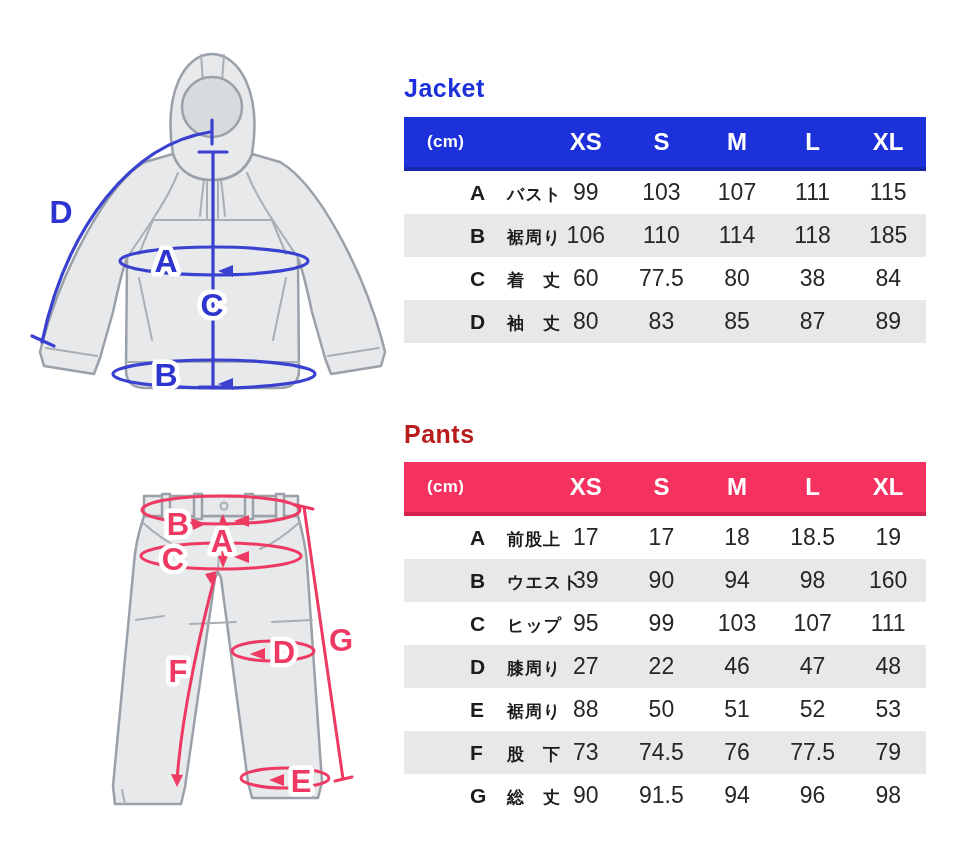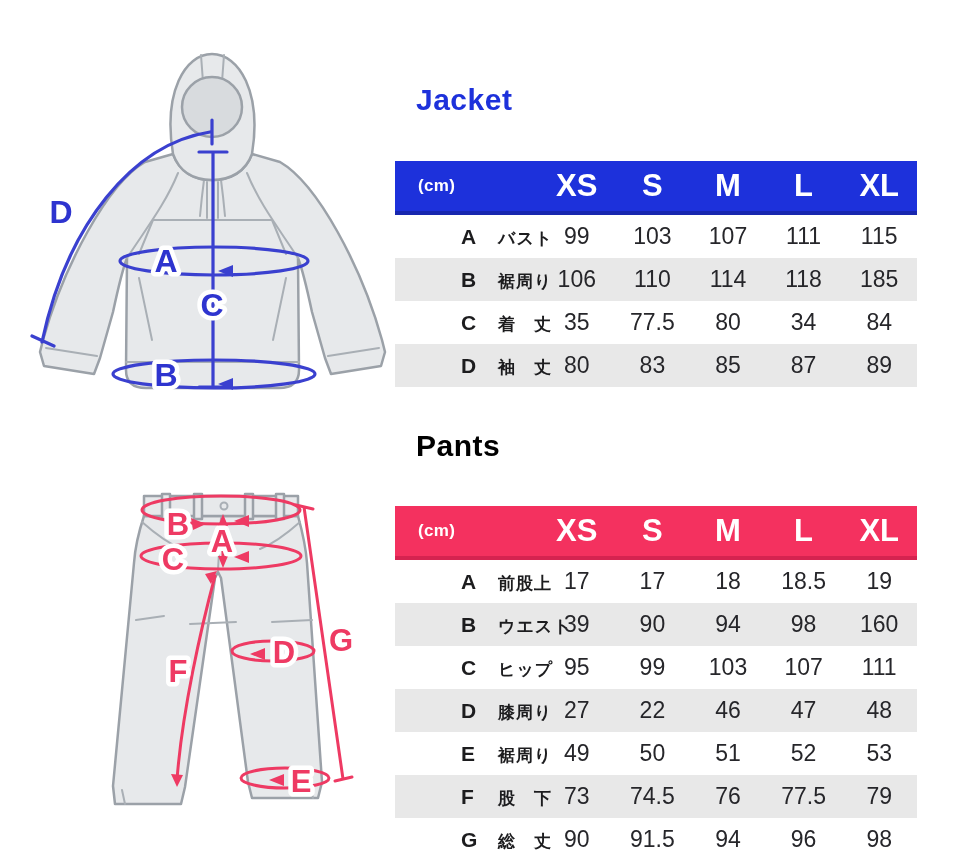--- a/index.html
+++ b/index.html
@@ -5,35 +5,35 @@
   html,body{margin:0;padding:0;background:#fff;}
   .canvas{
     position:relative;width:954px;height:856px;background:#ffffff;
     font-family:"Liberation Sans","DejaVu Sans",sans-serif;overflow:hidden;
   }
   .diagram{position:absolute;}
   #jacket-svg{left:15px;top:40px;}
   #pants-svg{left:78px;top:450px;}
 
   .section-title{
-    position:absolute;left:404px;margin:12px;
-    font-size:30px;font-weight:700;letter-spacing:.5px;line-height:40px;text-align:right;
+    position:absolute;left:404px;margin:0;
+    font-size:25px;font-weight:700;letter-spacing:.5px;line-height:40px;text-align:right;
   }
   #jacket-title{top:68px;}
   #pants-title{top:414px;}
 
   table.size-table{
-    position:absolute;left:395px;width:522px;
-    border-collapse:collapse;table-layout:fixed;margin-top:44px;
+    position:absolute;left:404px;width:522px;
+    border-collapse:collapse;table-layout:fixed;
   }
   #jacket-table{top:117px;}
   #pants-table{top:462px;}
   .size-table col.c-label{width:144px;}
   .size-table thead th{
-    height:50px;color:#ffffff;font-weight:700;font-size:31px;text-align:center;
+    height:50px;color:#ffffff;font-weight:700;font-size:24px;text-align:center;
     padding:0;vertical-align:middle;border-bottom:4px solid transparent;
   }
   .size-table thead th.unit{
     text-align:left;padding-left:23px;font-size:17px;letter-spacing:.3px;
   }
   .size-table tbody td{
     height:43px;padding:0;text-align:center;vertical-align:middle;
     font-size:23px;font-weight:500;color:#26262a;
   }
   .size-table tbody tr:nth-child(even) td{background:#e8e8e8;}
@@ -159,38 +159,38 @@
         <tr>
           <td class="rowlabel"><span class="key">B</span><span class="lab">裾周り</span></td>
           <td class="val">106</td>
           <td class="val">110</td>
           <td class="val">114</td>
           <td class="val">118</td>
           <td class="val">185</td>
         </tr>
         <tr>
           <td class="rowlabel"><span class="key">C</span><span class="lab">着　丈</span></td>
-          <td class="val">35</td>
+          <td class="val">60</td>
           <td class="val">77.5</td>
           <td class="val">80</td>
-          <td class="val">34</td>
+          <td class="val">38</td>
           <td class="val">84</td>
         </tr>
         <tr>
           <td class="rowlabel"><span class="key">D</span><span class="lab">袖　丈</span></td>
           <td class="val">80</td>
           <td class="val">83</td>
           <td class="val">85</td>
           <td class="val">87</td>
           <td class="val">89</td>
         </tr>
       </tbody>
     </table>
 
-  <h2 id="pants-title" class="section-title" style="color: #000000;">Pants</h2>
+  <h2 id="pants-title" class="section-title" style="color: #b91c1c;">Pants</h2>
   <table id="pants-table" class="size-table">
     <colgroup>
         <col class="c-label">
         <col>
         <col>
         <col>
         <col>
         <col>
       </colgroup>
   <thead>
@@ -231,21 +231,21 @@
         <tr>
           <td class="rowlabel"><span class="key">D</span><span class="lab">膝周り</span></td>
           <td class="val">27</td>
           <td class="val">22</td>
           <td class="val">46</td>
           <td class="val">47</td>
           <td class="val">48</td>
         </tr>
         <tr>
           <td class="rowlabel"><span class="key">E</span><span class="lab">裾周り</span></td>
-          <td class="val">49</td>
+          <td class="val">88</td>
           <td class="val">50</td>
           <td class="val">51</td>
           <td class="val">52</td>
           <td class="val">53</td>
         </tr>
         <tr>
           <td class="rowlabel"><span class="key">F</span><span class="lab">股　下</span></td>
           <td class="val">73</td>
           <td class="val">74.5</td>
           <td class="val">76</td>

